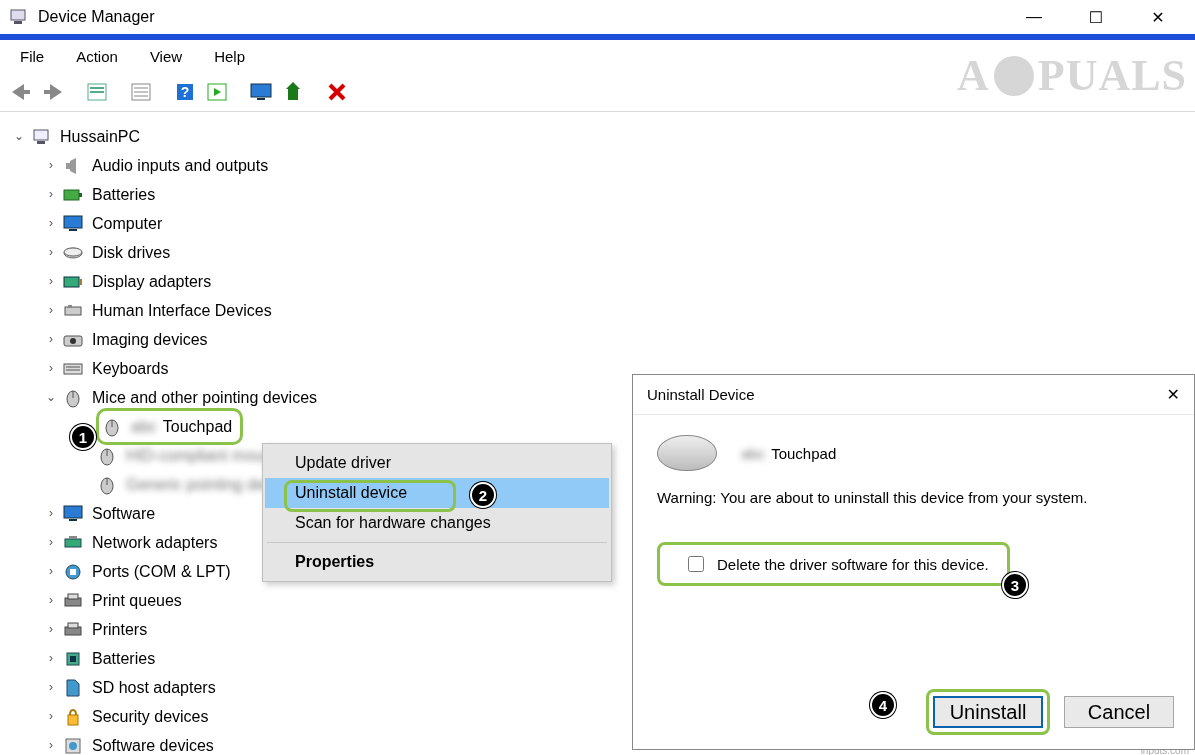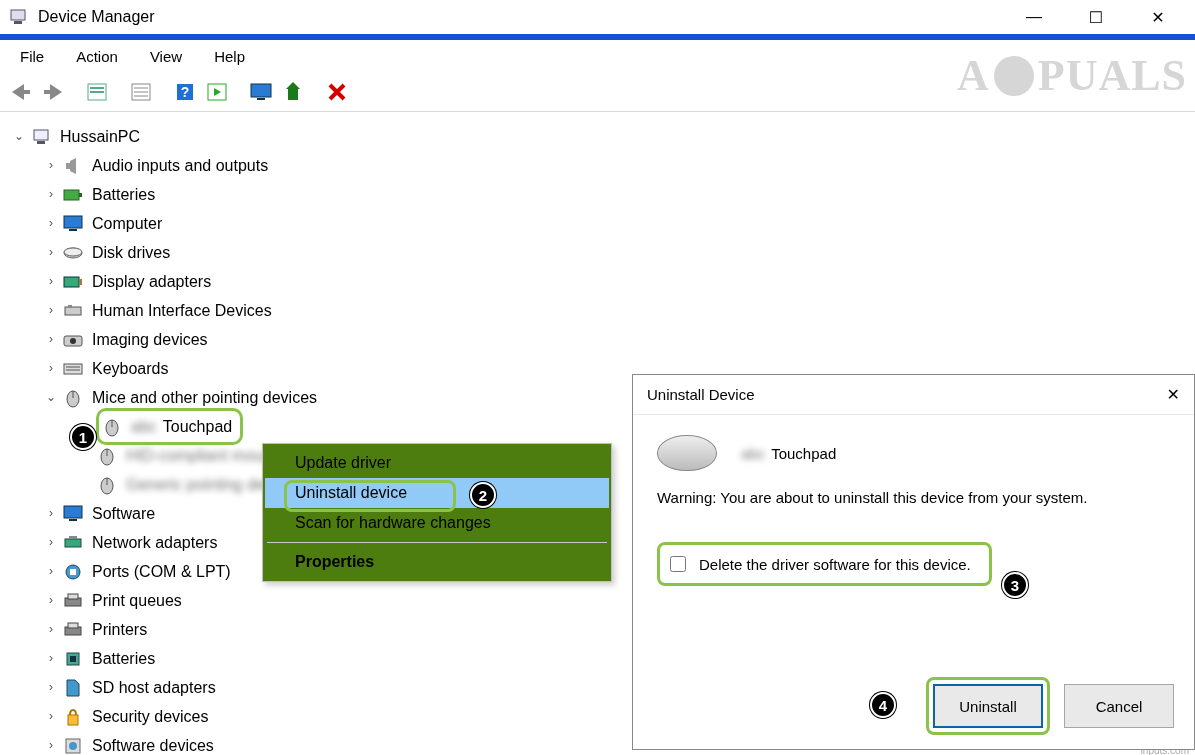--- a/index.html
+++ b/index.html
@@ -108,21 +108,21 @@
     border-radius: 50%;
     display: flex; align-items: center; justify-content: center;
     font-weight: bold; font-size: 15px;
     z-index: 200;
   }
   
   .context-menu {
     position: absolute;
     left: 262px; top: 443px;
     width: 350px;
-    background: #4d7c0f;
+    background: #e5e5e5;
     border: 1px solid #bfbfbf;
     box-shadow: 3px 3px 6px rgba(0,0,0,0.2);
     padding: 4px 2px;
     font-size: 16px;
     z-index: 50;
   }
   .context-menu .item {
     padding: 6px 30px;
   }
   .context-menu .item.selected {
@@ -178,24 +178,24 @@
     border: 3px solid #8BC34A;
     border-radius: 8px;
   }
   .dlg-buttons {
     position:absolute;
     bottom: 14px; right: 20px;
     display:flex;gap:14px;align-items:center;
   }
   .dlg-btn {
     min-width: 110px;
-    height: 44px;
+    height: 32px;
     background: #e9e9e9;
     border: 1px solid #a6a6a6;
-    font-size: 15px;
+    font-size: 20px;
     display:flex;align-items:center;justify-content:center;
   }
   .dlg-btn.primary { border: 2px solid #0a64ad; }
   .btn-highlight-wrap {
     border: 3px solid #8BC34A;
     border-radius: 8px;
     padding: 4px;
   }
   
   .watermark {
@@ -558,21 +558,21 @@
   </div>
   <div class="body">
     <div class="dlg-device">
       <div class="mouse-large"></div>
       <div>
         <span class="blur" style="margin-right:6px;">abc</span><span>Touchpad</span>
       </div>
     </div>
     <div class="dlg-warning">Warning: You are about to uninstall this device from your system.</div>
 
-    <div class="dlg-highlight" style="display:inline-block;padding:2px 14px 2px 2px;">
+    <div class="dlg-highlight" style="display:inline-block;padding:2px 14px 2px 20px;">
       <label class="dlg-check-row">
         <input type="checkbox" style="">
         <span>Delete the driver software for this device.</span>
       </label>
     </div>
   </div>
   <div class="dlg-buttons">
     <span class="btn-highlight-wrap">
       <div class="dlg-btn primary">Uninstall</div>
     </span>

